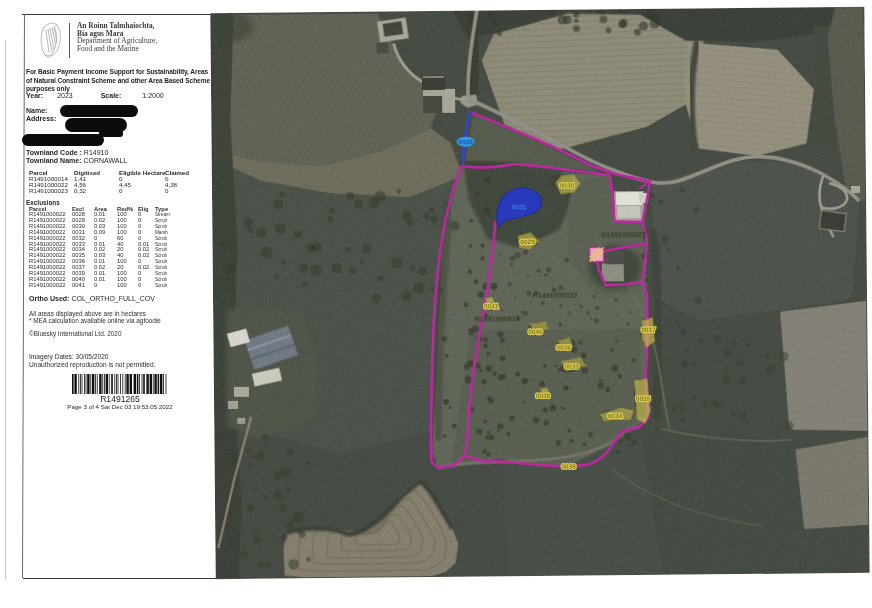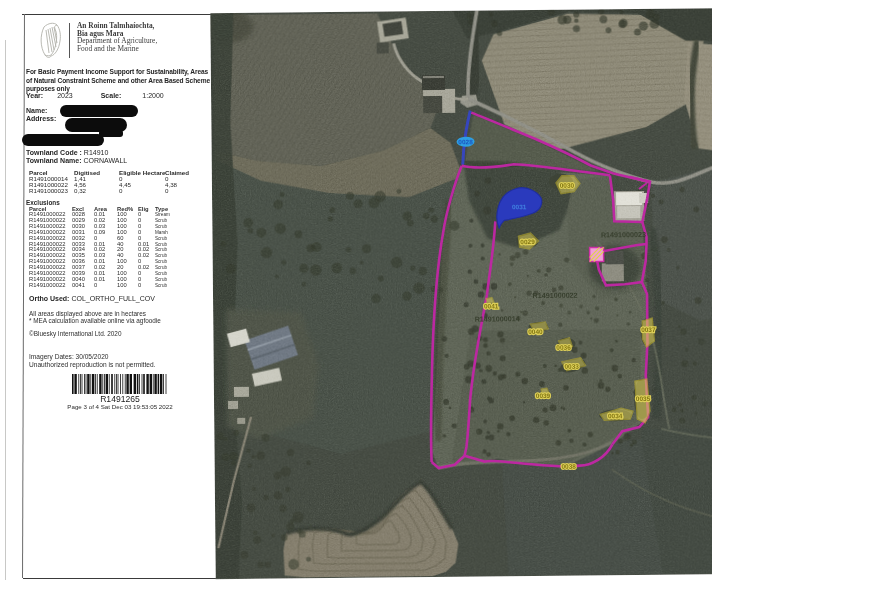--- a/index.html
+++ b/index.html
@@ -1,15 +1,15 @@
 <!DOCTYPE html>
 <html><head><meta charset="utf-8">
 <style>
 html,body{margin:0;padding:0;background:#ffffff;}
-#page{position:relative;width:712px;height:608px;overflow:hidden;background:#ffffff;}
+#page{position:relative;width:872px;height:608px;overflow:hidden;background:#ffffff;}
 </style></head>
 <body>
 <div id="page">
 
 <div style="position:absolute;left:0;top:0;width:218px;height:608px;background:#ffffff;">
 
 <div style="position:absolute;left:5px;top:40px;width:1px;height:540px;background:#c8c8c6;"></div>
 
 <div style="position:absolute;left:22px;top:14px;width:192px;height:1px;background:#3a3a3a;"></div>
 

